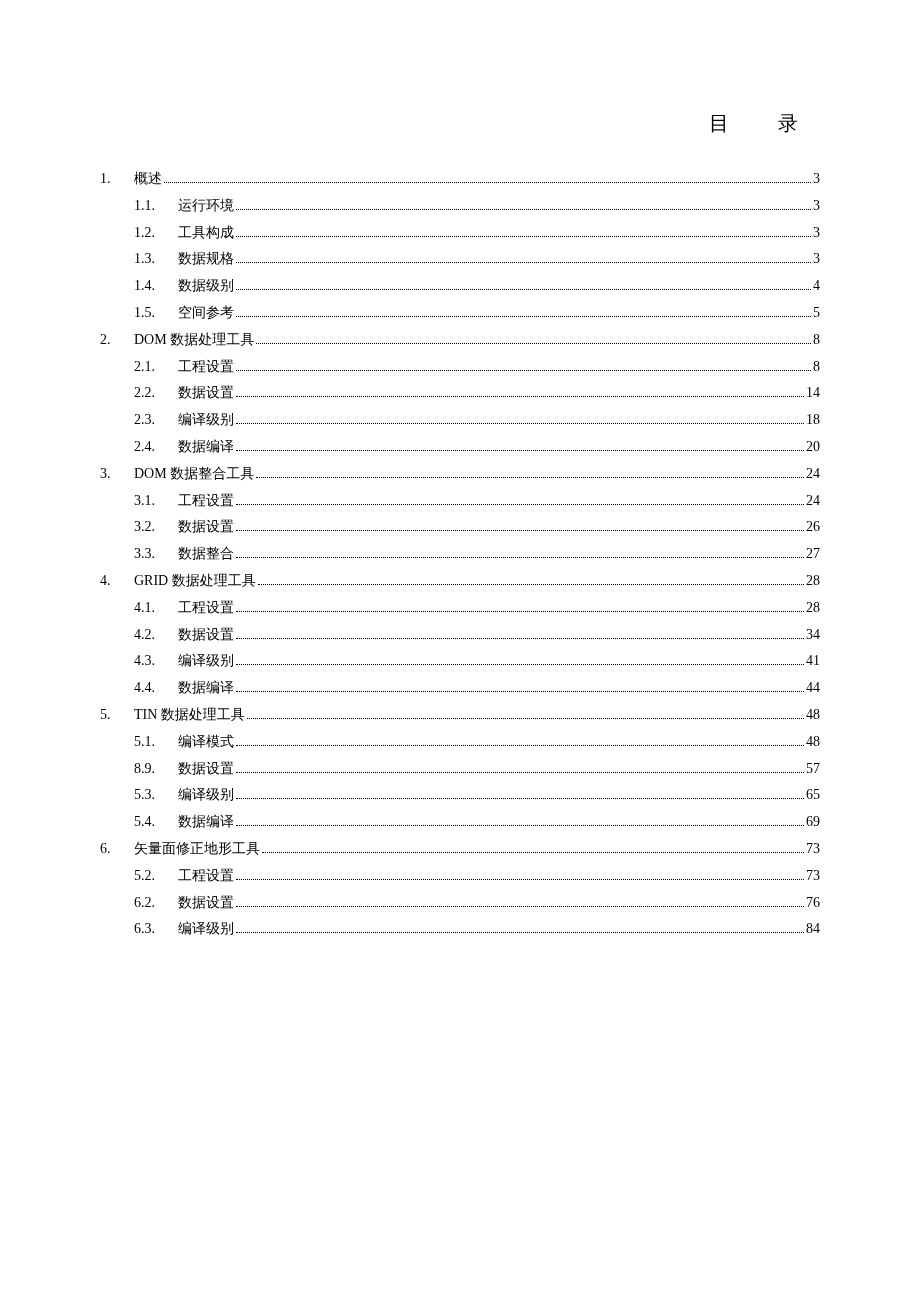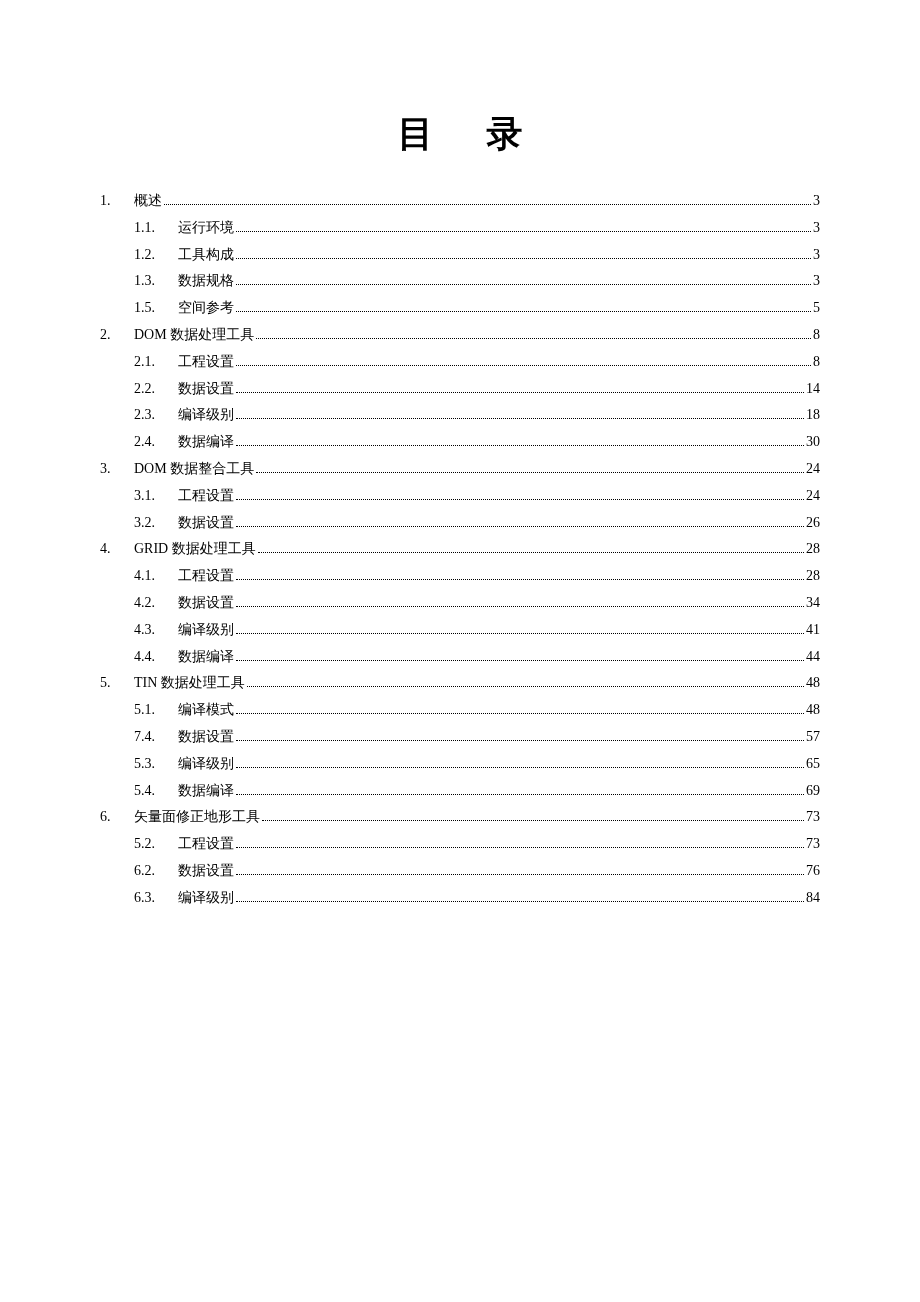--- a/index.html
+++ b/index.html
@@ -8,23 +8,23 @@
     font-family: "SimSun", "宋体", serif;
     color: #000;
     width: 920px;
     height: 1302px;
     position: relative;
   }
   .page {
     padding: 110px 100px 0 100px;
   }
   .title {
-    text-align: center;
-    font-size: 36px;
-    font-weight: 700;
+    text-align: right;
+    font-size: 20px;
+    font-weight: 400;
     letter-spacing: 22px;
     margin-bottom: 30px;
     padding-left: 22px;
   }
   .toc {
     font-size: 14px;
     line-height: 1.7;
   }
   .toc-row {
     display: flex;
@@ -85,20 +85,26 @@
         <span class="toc-dots"></span>
         <span class="toc-page">3</span>
       </div>
       <div class="toc-row toc-sub">
         <span class="toc-num">1.3.</span>
         <span class="toc-label">数据规格</span>
         <span class="toc-dots"></span>
         <span class="toc-page">3</span>
       </div>
       <div class="toc-row toc-sub">
+        <span class="toc-num">1.4.</span>
+        <span class="toc-label">数据级别</span>
+        <span class="toc-dots"></span>
+        <span class="toc-page">4</span>
+      </div>
+      <div class="toc-row toc-sub">
         <span class="toc-num">1.5.</span>
         <span class="toc-label">空间参考</span>
         <span class="toc-dots"></span>
         <span class="toc-page">5</span>
       </div>
       <div class="toc-row">
         <span class="toc-num level1">2.</span>
         <span class="toc-label">DOM 数据处理工具</span>
         <span class="toc-dots"></span>
         <span class="toc-page">8</span>
@@ -118,40 +124,46 @@
       <div class="toc-row toc-sub">
         <span class="toc-num">2.3.</span>
         <span class="toc-label">编译级别</span>
         <span class="toc-dots"></span>
         <span class="toc-page">18</span>
       </div>
       <div class="toc-row toc-sub">
         <span class="toc-num">2.4.</span>
         <span class="toc-label">数据编译</span>
         <span class="toc-dots"></span>
-        <span class="toc-page">30</span>
+        <span class="toc-page">20</span>
       </div>
       <div class="toc-row">
         <span class="toc-num level1">3.</span>
         <span class="toc-label">DOM 数据整合工具</span>
         <span class="toc-dots"></span>
         <span class="toc-page">24</span>
       </div>
       <div class="toc-row toc-sub">
         <span class="toc-num">3.1.</span>
         <span class="toc-label">工程设置</span>
         <span class="toc-dots"></span>
         <span class="toc-page">24</span>
       </div>
       <div class="toc-row toc-sub">
         <span class="toc-num">3.2.</span>
         <span class="toc-label">数据设置</span>
         <span class="toc-dots"></span>
         <span class="toc-page">26</span>
       </div>
+      <div class="toc-row toc-sub">
+        <span class="toc-num">3.3.</span>
+        <span class="toc-label">数据整合</span>
+        <span class="toc-dots"></span>
+        <span class="toc-page">27</span>
+      </div>
       <div class="toc-row">
         <span class="toc-num level1">4.</span>
         <span class="toc-label">GRID 数据处理工具</span>
         <span class="toc-dots"></span>
         <span class="toc-page">28</span>
       </div>
       <div class="toc-row toc-sub">
         <span class="toc-num">4.1.</span>
         <span class="toc-label">工程设置</span>
         <span class="toc-dots"></span>
@@ -181,21 +193,21 @@
         <span class="toc-dots"></span>
         <span class="toc-page">48</span>
       </div>
       <div class="toc-row toc-sub">
         <span class="toc-num">5.1.</span>
         <span class="toc-label">编译模式</span>
         <span class="toc-dots"></span>
         <span class="toc-page">48</span>
       </div>
       <div class="toc-row toc-sub">
-        <span class="toc-num">7.4.</span>
+        <span class="toc-num">8.9.</span>
         <span class="toc-label">数据设置</span>
         <span class="toc-dots"></span>
         <span class="toc-page">57</span>
       </div>
       <div class="toc-row toc-sub">
         <span class="toc-num">5.3.</span>
         <span class="toc-label">编译级别</span>
         <span class="toc-dots"></span>
         <span class="toc-page">65</span>
       </div>

